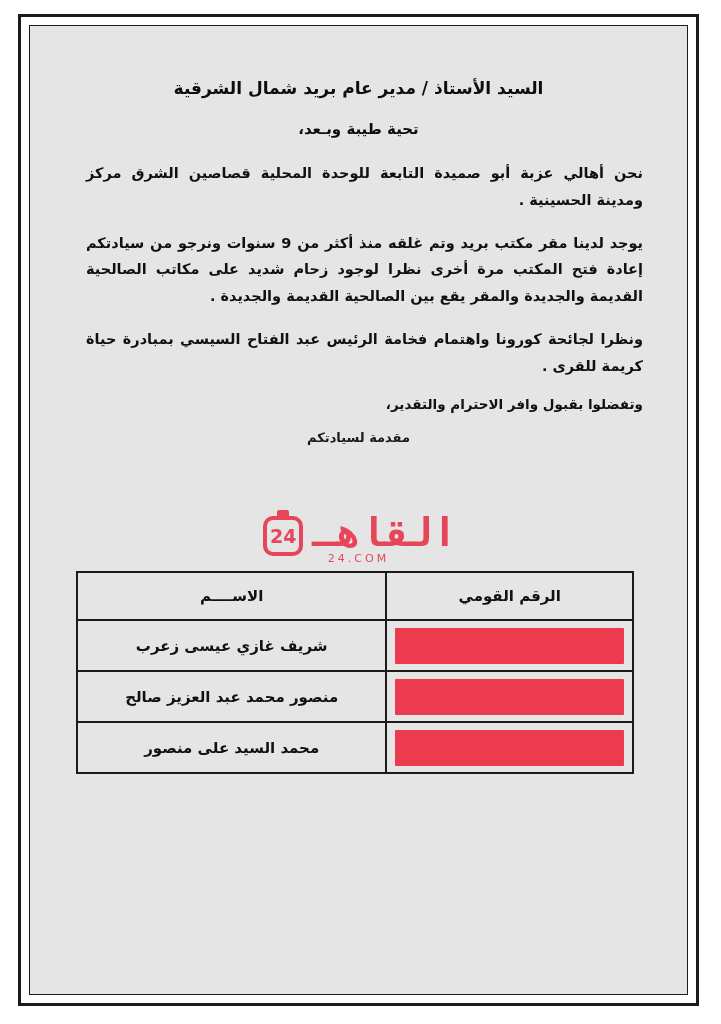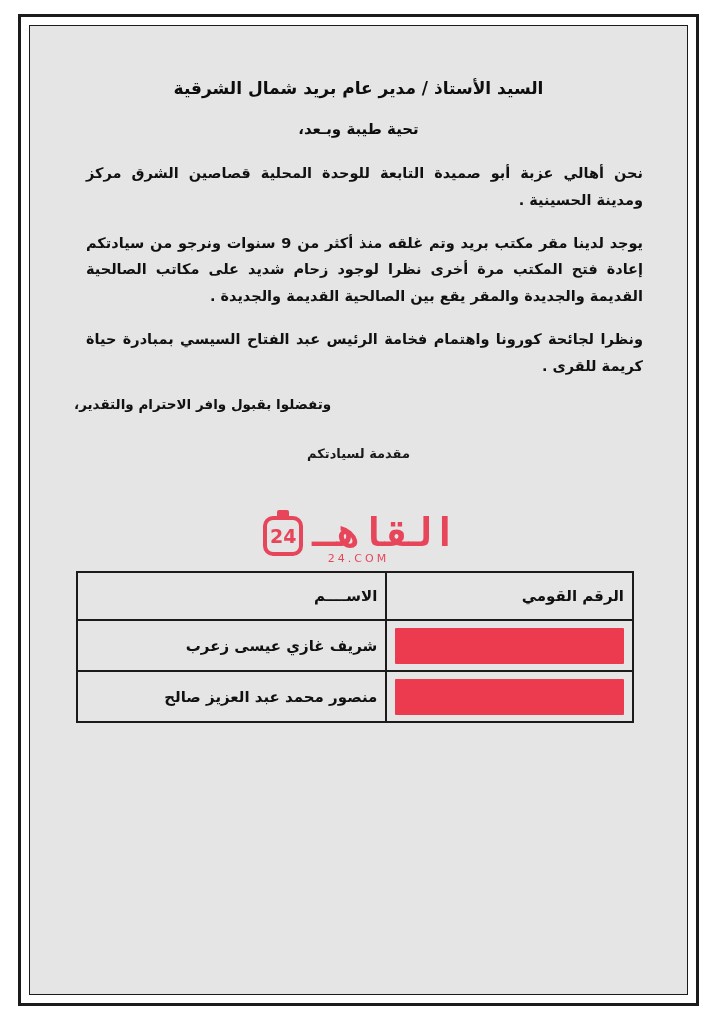--- a/index.html
+++ b/index.html
@@ -72,25 +72,25 @@
     font-size: 14.5px;
     line-height: 1.8;
     font-weight: bold;
     margin: 18px 0 14px 0;
     text-align: center;
   }
   .para-final .lead {
     color: #000;
   }
   .closing {
-    text-align: left;
+    text-align: right;
     font-weight: bold;
     font-size: 13.5px;
     margin-top: 14px;
-    margin-bottom: 34px;
+    margin-bottom: 18px;
   }
   .submitted {
     text-align: center;
     font-weight: bold;
     font-size: 13px;
     margin-bottom: 4px;
     color: #1a1a1a;
   }
   
   .watermark {
@@ -179,21 +179,21 @@
     border-collapse: collapse;
     direction: rtl;
     table-layout: fixed;
   }
   table.names th,
   table.names td {
     border: 2px solid #1b1b1b;
     height: 49px;
     font-size: 15px;
     font-weight: bold;
-    text-align: right;
+    text-align: center;
     vertical-align: middle;
     padding: 0 8px;
     color: #111;
     margin-left: 36px;
   }
   table.names th {
     height: 46px;
   }
   .col-name { width: 56%; }
   .col-id { width: 44%; }
@@ -253,18 +253,24 @@
                 <span class="redacted"></span>
               </td>
             <td class="col-name">شريف غازي عيسى زعرب</td>
           </tr>
           <tr>
             <td class="col-id">
                 <span class="redacted"></span>
               </td>
             <td class="col-name">منصور محمد عبد العزيز صالح</td>
           </tr>
+          <tr>
+            <td class="col-id">
+                <span class="redacted"></span>
+              </td>
+            <td class="col-name">محمد السيد على منصور</td>
+          </tr>
         </tbody>
       </table>
     </div>
 
   </div>
 </div>
 
 </body></html>

